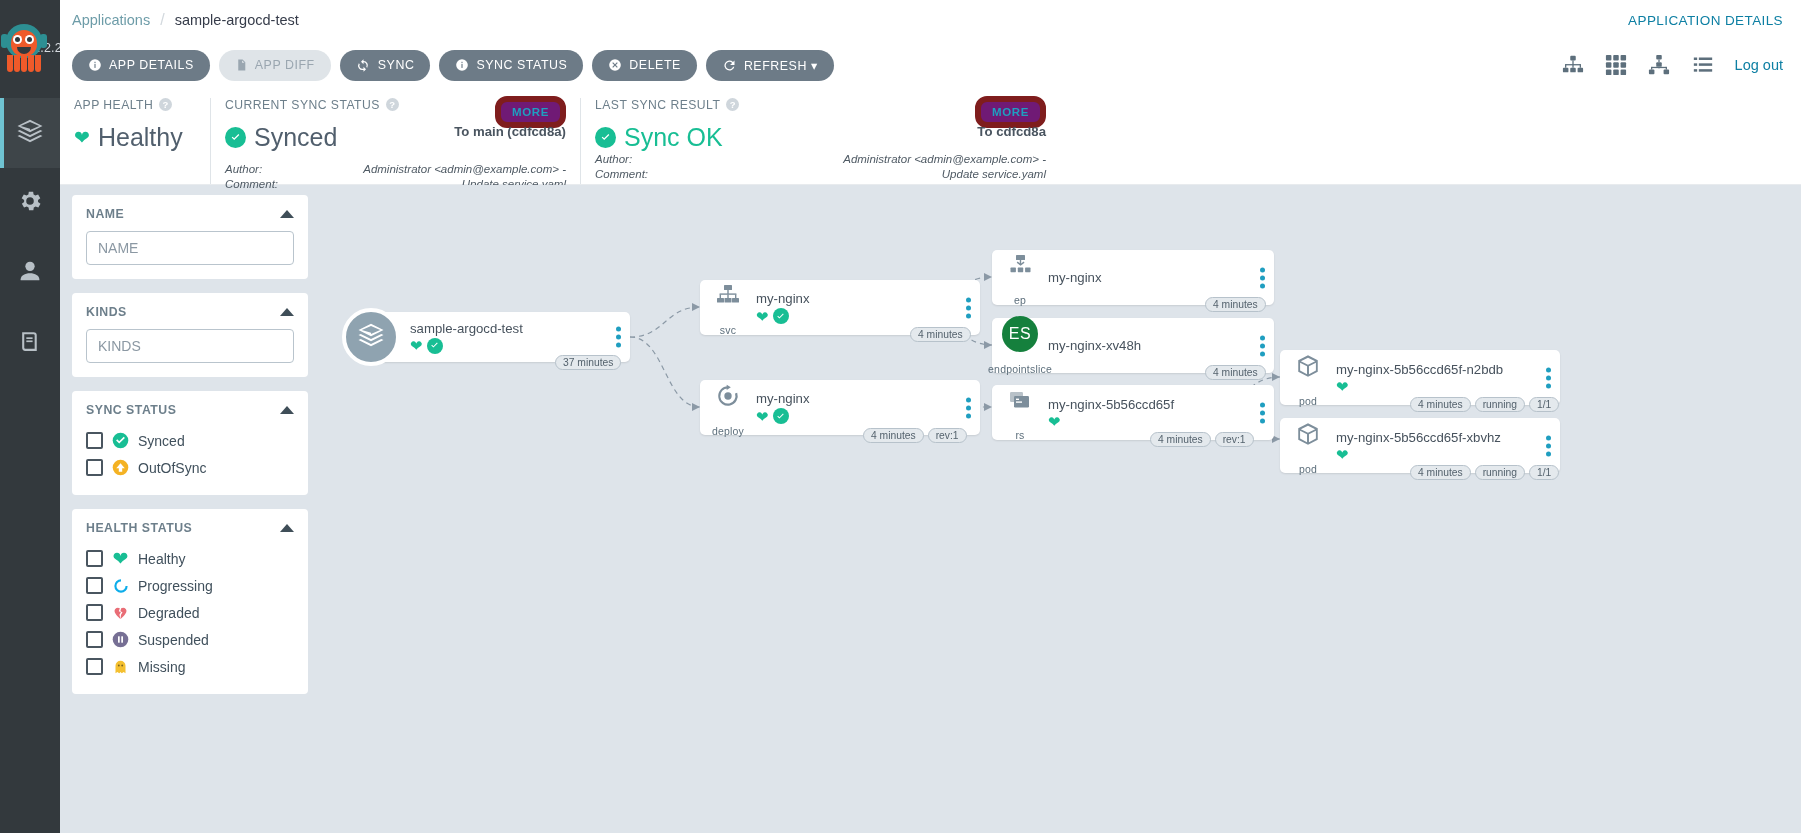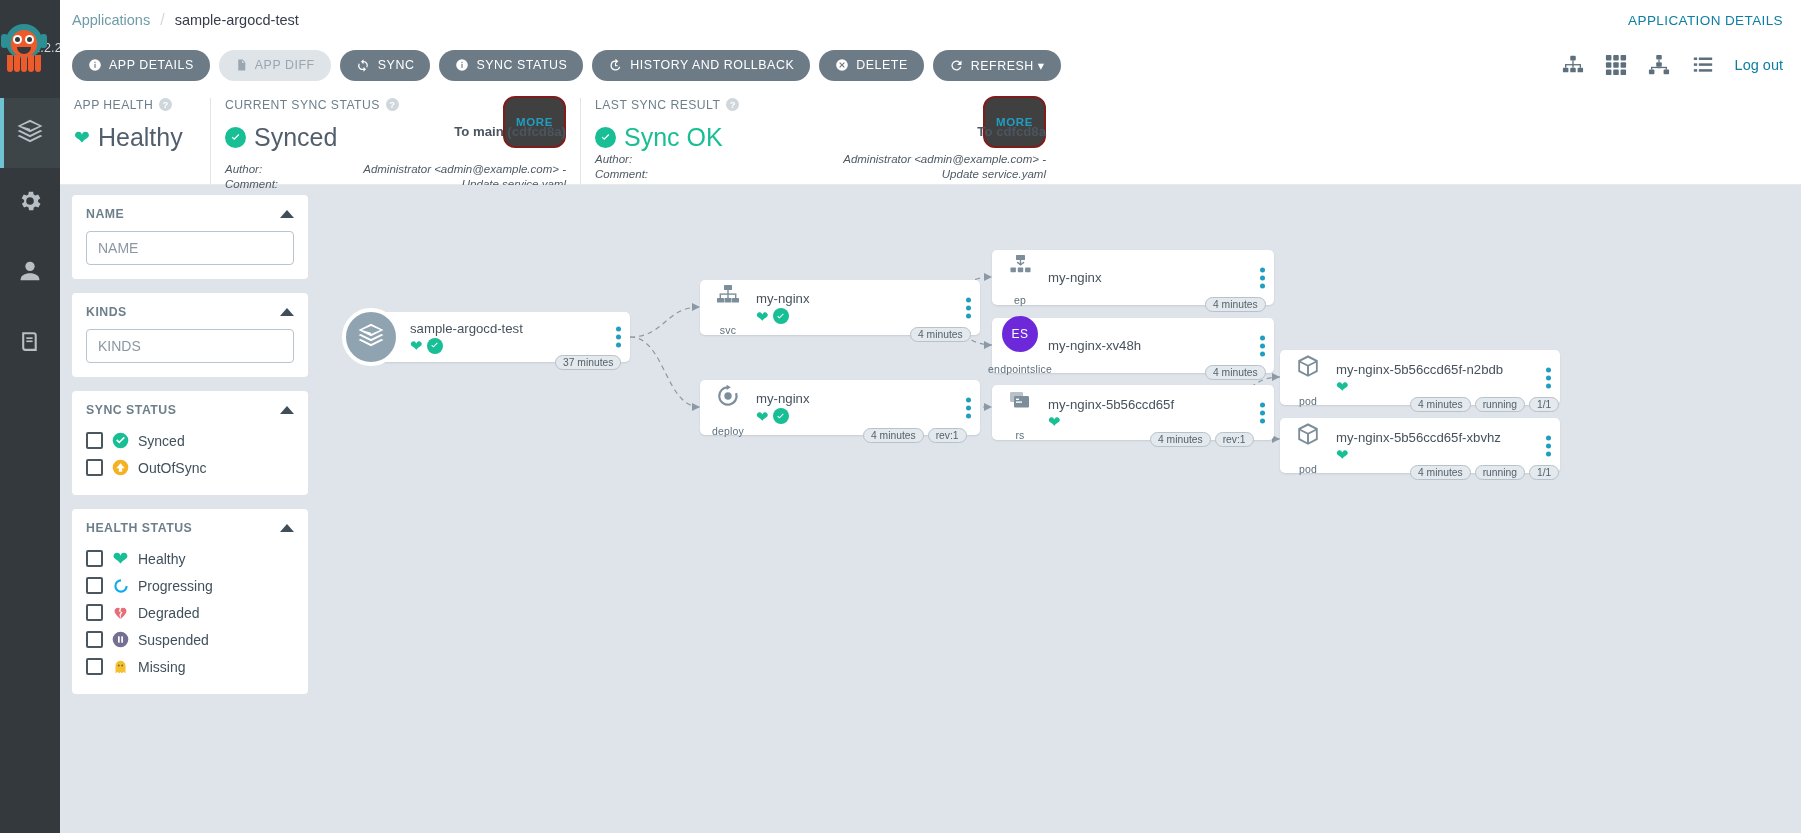--- a/index.html
+++ b/index.html
@@ -123,23 +123,23 @@
   .qmark {
     width: 13px; height: 13px; border-radius: 50%; background: #cfd6dc;
     color: #fff; font-size: 9.5px; display: inline-flex; align-items: center;
     justify-content: center; font-weight: bold;
   }
   .sval { display: flex; align-items: center; gap: 8px; }
   .sval-text { font-size: 25px; color: #515f6d; font-weight: 400; line-height: 1.1; }
   .sval-text.green { color: #18be94; }
   .more-pill {
     position: absolute; right: 14px; top: -2px;
-    border: 2px solid #7f1d1d; color: #1f9ec0; border-radius: 12px;
-    font-size: 11.5px; letter-spacing: .6px; padding: 18px 11px; cursor: pointer;
-    background: #404040; font-weight: 600;
+    border: 6px solid #7f1d1d; color: #1f9ec0; border-radius: 12px;
+    font-size: 11.5px; letter-spacing: .6px; padding: 4px 11px; cursor: pointer;
+    background: #701a75; font-weight: 600;
   }
   .srev {
     position: absolute; right: 14px; top: 26px; font-size: 13.2px;
     color: #4a5560; font-weight: 600;
   }
   .ssub { font-size: 11.8px; color: #555f6b; margin-top: 2px; }
   .skv { display: flex; font-size: 11.5px; color: #4f5a64; line-height: 1.32; font-style: italic; }
   .skv .k { width: 70px; flex-shrink: 0; }
   .skv .v { flex: 1; text-align: right; }
 
@@ -224,22 +224,22 @@
     background: #e4e9ed; border: 1px solid #b7c2cb; border-radius: 9px;
     font-size: 10.3px; color: #54626d; padding: 1px 7px; white-space: nowrap;
   }
   
   .appnode-circle {
     position: absolute; width: 58px; height: 58px; border-radius: 50%;
     background: #8fa3b0; border: 4px solid #fff; z-index: 3;
     display: flex; align-items: center; justify-content: center;
   }
   .es-circle {
-    width: 36px; height: 36px; border-radius: 50%; background: #6d28d9;
-    color: #fff; font-size: 12px; display: flex; align-items: center;
+    width: 36px; height: 36px; border-radius: 50%; background: #15803d;
+    color: #fff; font-size: 16px; display: flex; align-items: center;
     justify-content: center; letter-spacing: .5px;
   }
   svg.edges { position: absolute; left: 0; top: 0; pointer-events: none; }
 </style>
 </head>
 <body>
 
 <div class="app">
 
   <div class="rail">
@@ -337,30 +337,20 @@
       </button>
       <button class="tbtn">
         <span class="gi">
           <svg width="14" height="14" viewBox="0 0 24 24" fill="#fff">
               <circle cx="12" cy="12" r="10"></circle>
               <rect x="11" y="10" width="2" height="7" fill="#6d7b87"></rect>
               <rect x="11" y="6.5" width="2" height="2" fill="#6d7b87"></rect>
             </svg>
         </span>
         <span>SYNC STATUS</span>
-      </button>
-      <button class="tbtn">
-        <span class="gi">
-          <svg width="15" height="15" viewBox="0 0 24 24" fill="#fff">
-              <path d="M12 4a8 8 0 1 0 7.6 10.5l-1.9-.6A6 6 0 1 1 12 6v3l4.5-4L12 1v3z"></path>
-              <rect x="11.2" y="8" width="1.7" height="5"></rect>
-              <rect x="11.2" y="11.4" width="4.2" height="1.7"></rect>
-            </svg>
-        </span>
-        <span>HISTORY AND ROLLBACK</span>
       </button>
       <button class="tbtn">
         <span class="gi">
           <svg width="14" height="14" viewBox="0 0 24 24" fill="#fff">
               <circle cx="12" cy="12" r="10"></circle>
               <path d="M8.7 7.3 7.3 8.7 10.6 12l-3.3 3.3 1.4 1.4L12 13.4l3.3 3.3 1.4-1.4L13.4 12l3.3-3.3-1.4-1.4L12 10.6 8.7 7.3z" fill="#6d7b87"></path>
             </svg>
         </span>
         <span>DELETE</span>
       </button>

